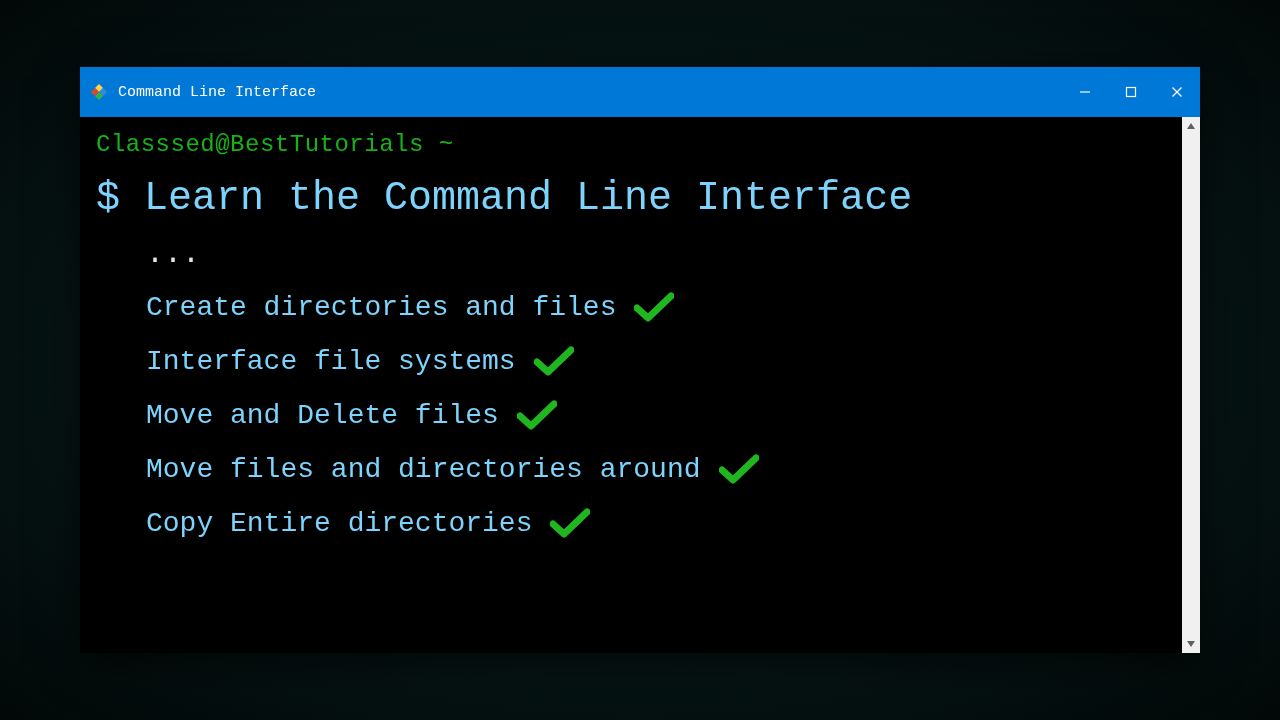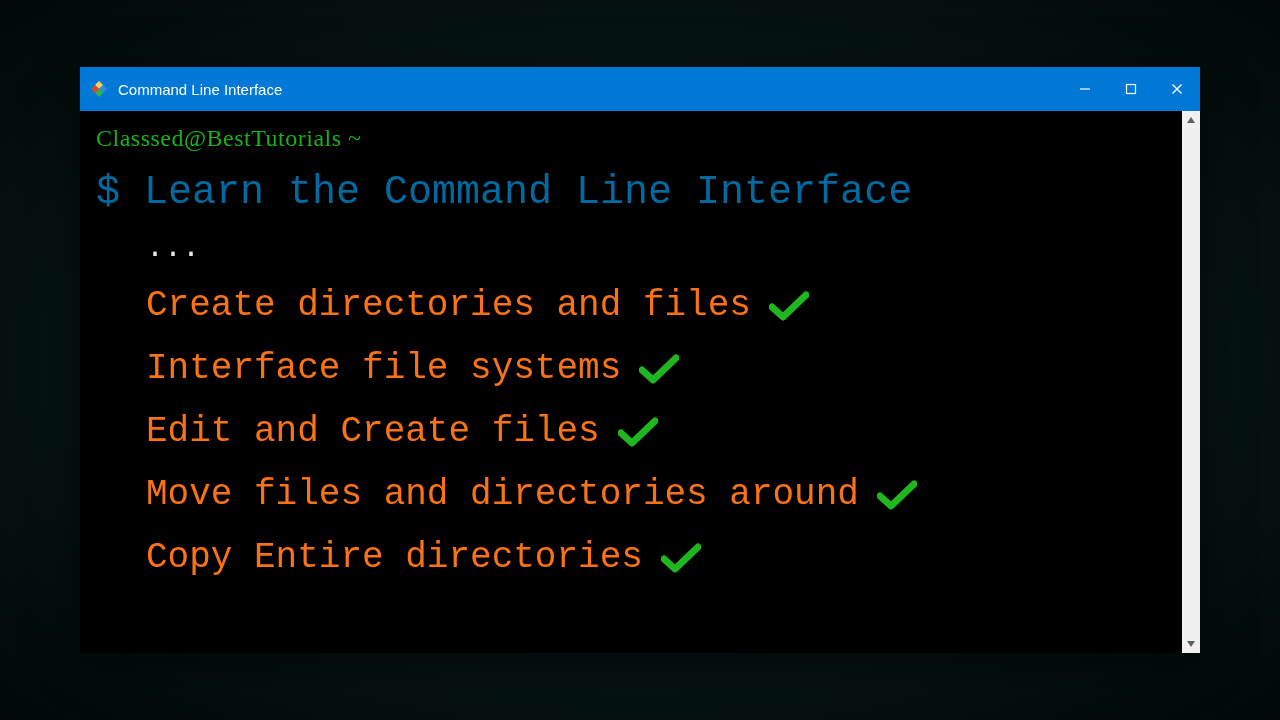--- a/index.html
+++ b/index.html
@@ -13,26 +13,26 @@
   }
   .window {
     width: 1120px;
     height: 586px;
     background: #000;
     display: flex;
     flex-direction: column;
     box-shadow: 0 10px 40px rgba(0,0,0,0.6);
   }
   .titlebar {
-    height: 44px;
+    height: 50px;
     background: #0078d7;
     display: flex;
     align-items: center;
     color: #fff;
-    font-family: Liberation Sans, sans-serif;
+    font-family: Liberation Mono, monospace;
     font-size: 15px;
     font-weight: 400;
   }
   .titlebar .app-icon {
     width: 18px; height: 18px;
     margin-left: 10px; margin-right: 10px;
     display: flex; align-items: center; justify-content: center;
   }
   .titlebar .title { flex: 0 0 auto; }
   .titlebar .spacer { flex: 1 1 auto; }
@@ -52,46 +52,46 @@
     flex: 1 1 auto;
     padding: 14px 18px 18px 16px;
     color: #e6e6e6;
     overflow: hidden;
   }
   .prompt-line {
     color: #18b218;
     font-size: 24px;
     letter-spacing: 0.5px;
     margin-bottom: 18px;
-    font-family: Liberation Serif, serif;
+    font-family: Liberation Mono, monospace;
   }
   .heading {
-    color: #0369a1;
+    color: #7dd3fc;
     font-size: 40px;
     margin-bottom: 16px;
     font-family: "Consolas", "Courier New", monospace;
     white-space: pre;
   }
   .ellipsis {
     color: #e6e6e6;
     font-size: 30px;
     margin-left: 50px;
     margin-bottom: 20px;
     font-family: "Consolas", "Courier New", monospace;
   }
   .items { margin-left: 50px; }
   .item {
     display: flex;
     align-items: center;
     gap: 18px;
     margin-bottom: 22px;
   }
   .item span.label {
-    color: #f97316;
-    font-size: 36px;
+    color: #7dd3fc;
+    font-size: 28px;
     font-family: "Consolas", "Courier New", monospace;
   }
   .check { width: 40px; height: 32px; flex: 0 0 auto; }
   .check svg { width: 40px; height: 32px; display: block; }
   .scrollbar {
     width: 18px;
     background: #f0f0f0;
     display: flex; flex-direction: column;
   }
   .sb-btn {
@@ -151,21 +151,21 @@
         </div>
         <div class="item">
           <span class="label">Interface file systems</span>
           <span class="check">
             <svg viewBox="0 0 40 32">
                 <path d="M3 17 L14 27 L37 5" fill="none" stroke="#1fb61f" stroke-width="7" stroke-linecap="round" stroke-linejoin="round"></path>
               </svg>
           </span>
         </div>
         <div class="item">
-          <span class="label">Edit and Create files</span>
+          <span class="label">Move and Delete files</span>
           <span class="check">
             <svg viewBox="0 0 40 32">
                 <path d="M3 17 L14 27 L37 5" fill="none" stroke="#1fb61f" stroke-width="7" stroke-linecap="round" stroke-linejoin="round"></path>
               </svg>
           </span>
         </div>
         <div class="item">
           <span class="label">Move files and directories around</span>
           <span class="check">
             <svg viewBox="0 0 40 32">

